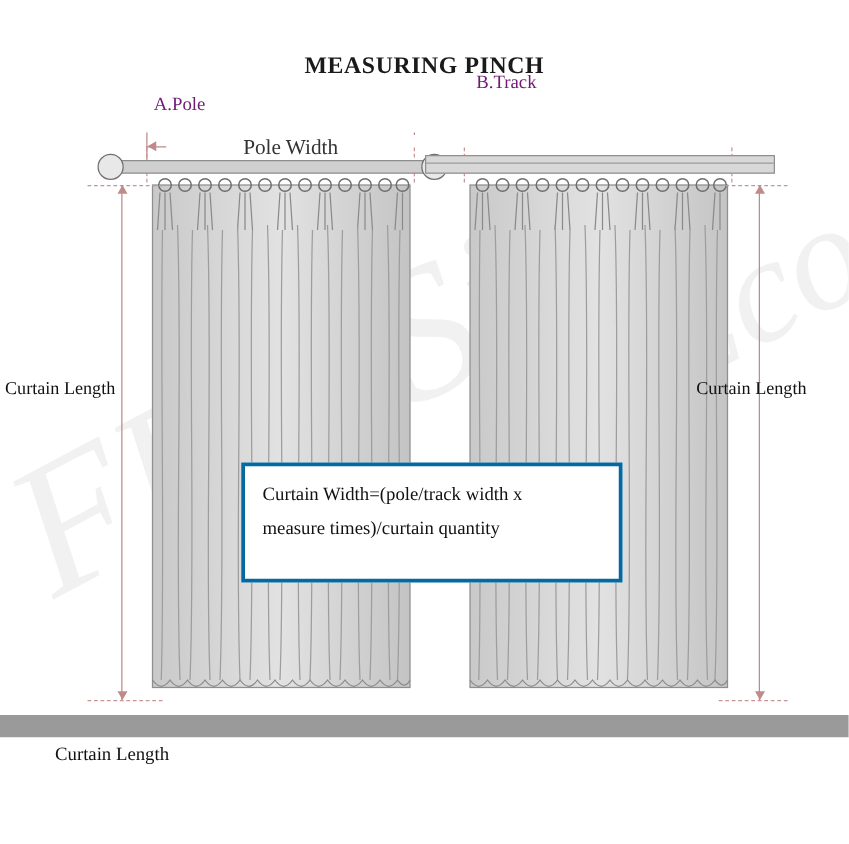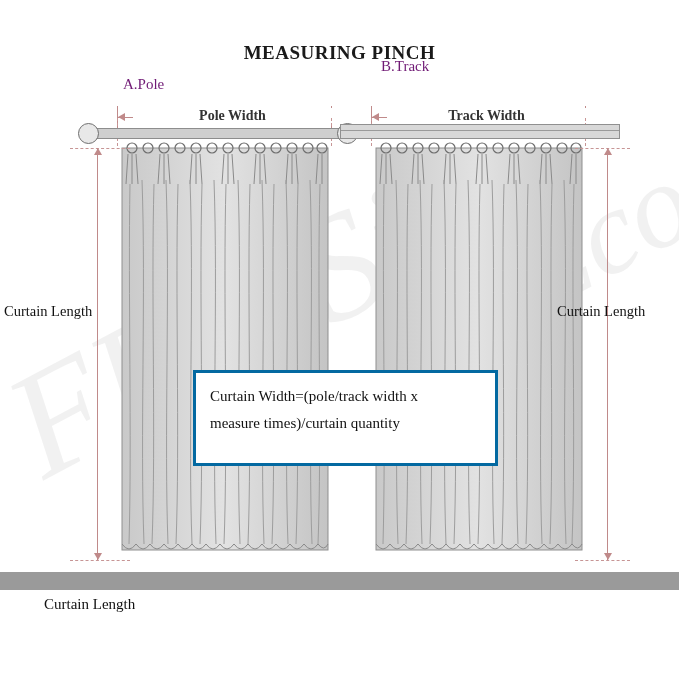--- a/index.html
+++ b/index.html
@@ -81,25 +81,24 @@
     border-top: 4px solid transparent;
     border-bottom: 4px solid transparent;
   }
   .dim-arrow.left { left: 1px; border-right: 7px solid #c08a8a; }
   .dim-arrow.right { right: 1px; border-left: 7px solid #c08a8a; }
   .dim-text {
     position: absolute;
     top: 4px;
     left: 16px; right: 0;
     text-align: center;
-    font-size: 14px;
+    font-size: 17px;
     color: #333;
     background: #fff;
     display: block;
-    font-weight: bold;
   }
   .dim-text span {
     background: #fff;
     padding: 0 5px;
   }
   #dim-pole { top: 104px; left: 117px; width: 215px; }
   #dim-track { top: 104px; left: 371px; width: 215px; }
 
   
   .vdash {
@@ -267,28 +266,20 @@
 
   <div class="dim-wrap" id="dim-pole">
     <div class="dim-tick left"></div>
     <div class="dim-tick right"></div>
     <div class="dim-line"></div>
     <div class="dim-arrow left"></div>
     <div class="dim-arrow right"></div>
     <div class="dim-text"><span>Pole Width</span></div>
   </div>
 
-  <div class="dim-wrap" id="dim-track">
-    <div class="dim-tick left"></div>
-    <div class="dim-tick right"></div>
-    <div class="dim-line"></div>
-    <div class="dim-arrow left"></div>
-    <div class="dim-arrow right"></div>
-    <div class="dim-text"><span>Track Width</span></div>
-  </div>
 
   <div class="vdash" style="top:118px;left:117px;height:28px;"></div>
   <div class="vdash" style="top:118px;left:331px;height:28px;"></div>
   <div class="vdash" style="top:118px;left:371px;height:28px;"></div>
   <div class="vdash" style="top:118px;left:585px;height:28px;"></div>
 
   <div class="rod" id="rod-a"></div>
   <div class="rod-cap" id="rod-cap-left"></div>
   <div class="rod-cap" id="rod-cap-right"></div>
 

